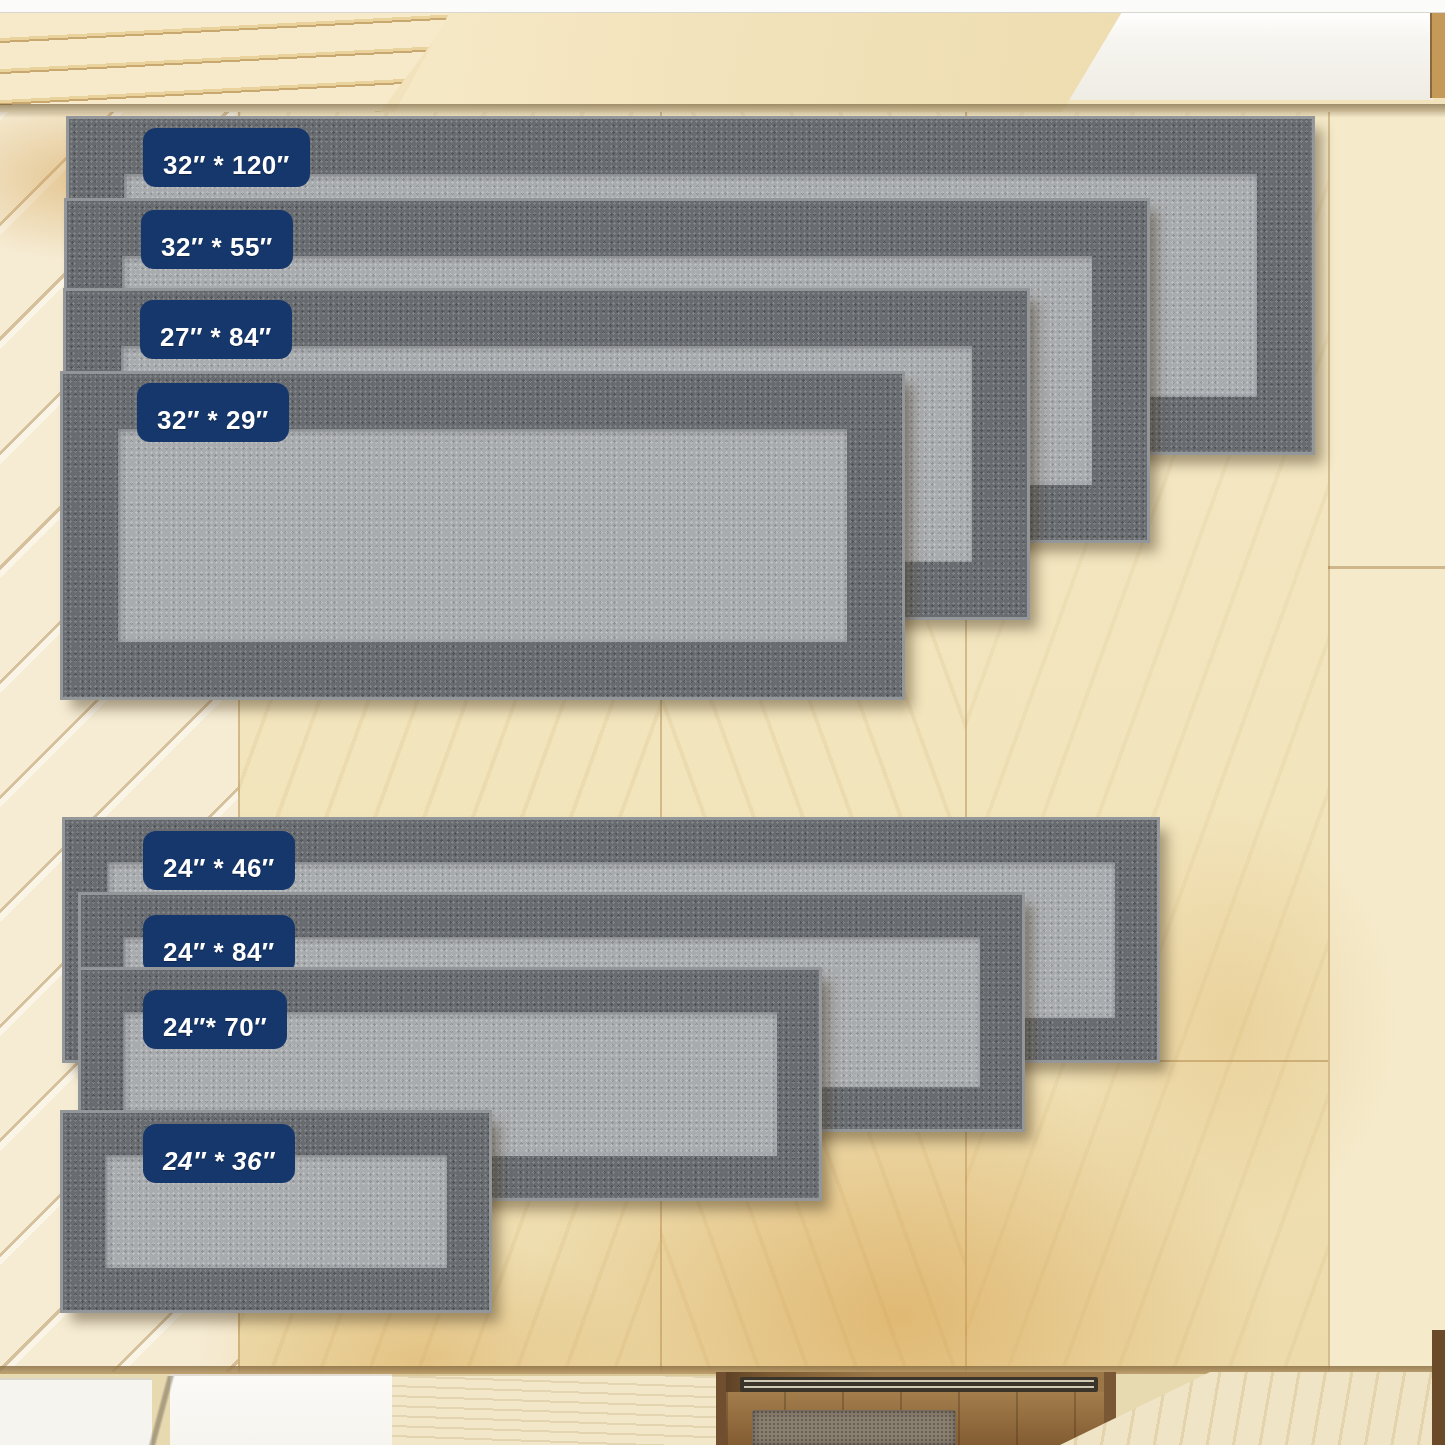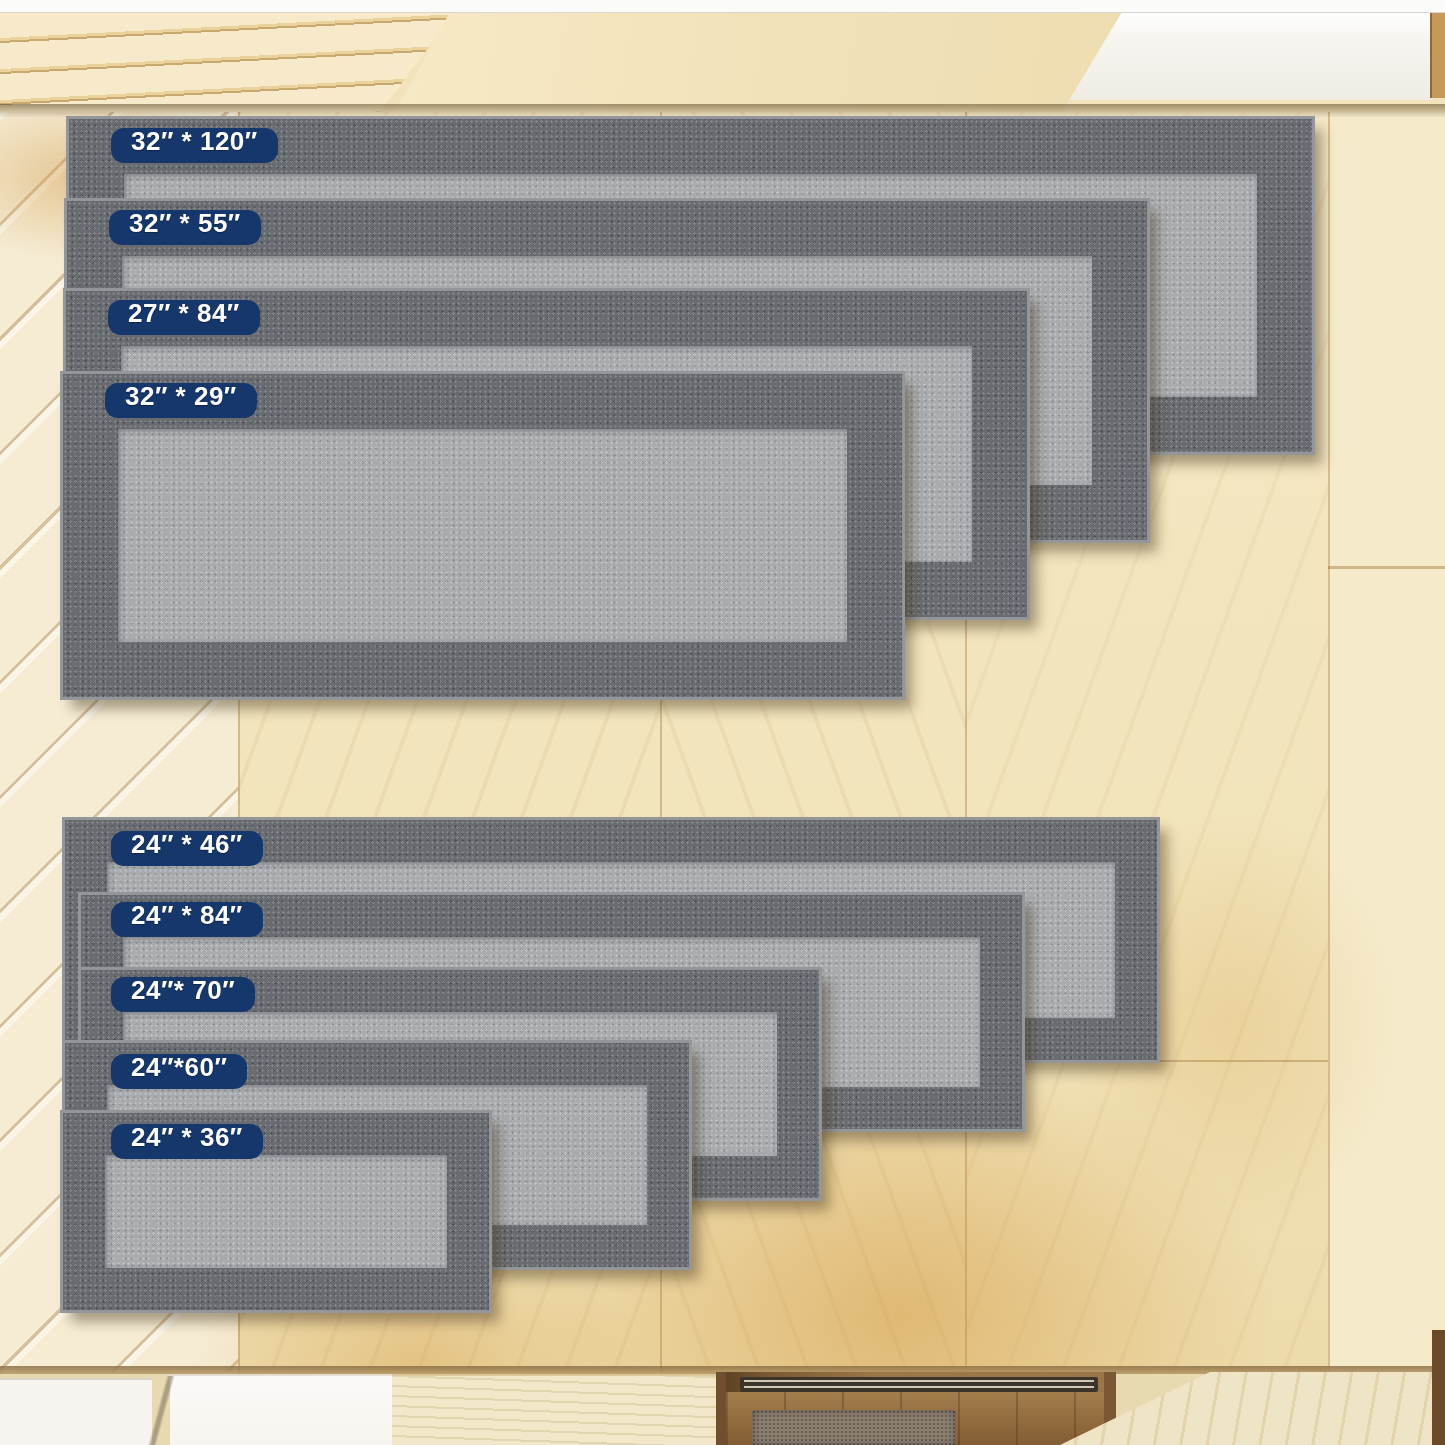--- a/index.html
+++ b/index.html
@@ -59,36 +59,36 @@
     box-shadow:9px 11px 12px -2px rgba(70,55,30,.45);}
   .rug-center{position:absolute;background-color:var(--rug-center);
     background-image:
       radial-gradient(rgba(255,255,255,.22) 1px,rgba(0,0,0,0) 1.4px),
       radial-gradient(rgba(0,0,0,.15) 1px,rgba(0,0,0,0) 1.4px);
     background-size:5px 5px,7px 7px;background-position:1px 1px,3px 2px;
     box-shadow:inset 2px 2px 6px rgba(0,0,0,.25);}
   .g32 .rug-center{top:55px;left:55px;right:55px;bottom:55px;}
   .g24 .rug-center{top:42px;left:42px;right:42px;bottom:42px;}
   .rug-label{position:absolute;background:var(--label-bg);color:var(--label-text);
-    font-weight:700;font-size:26px;line-height:1;padding:0 20px 9px;border-radius:13px;
-    letter-spacing:.5px;white-space:nowrap;text-shadow:0 1px 1px rgba(0,0,0,.35);}
+    font-weight:700;font-size:26px;line-height:1;padding:24px 20px 9px;border-radius:13px;
+    letter-spacing:.5px;white-space:nowrap;text-shadow:0 1px 1px rgba(0,0,0,.35);margin-left:32px;}
   .r-t1{left:66px;top:116px;width:1249px;height:339px;z-index:10}
   .r-t2{left:64px;top:198px;width:1086px;height:345px;z-index:11}
   .r-t3{left:63px;top:288px;width:967px;height:332px;z-index:12}
   .r-t4{left:60px;top:371px;width:845px;height:329px;z-index:13}
   .r-t5{left:58px;top:455px;width:562px;height:319px;z-index:14}
   .r-b1{left:62px;top:817px;width:1098px;height:246px;z-index:10}
   .r-b2{left:78px;top:892px;width:947px;height:240px;z-index:11}
   .r-b3{left:78px;top:967px;width:744px;height:234px;z-index:12}
   .r-b4{left:62px;top:1040px;width:630px;height:230px;z-index:13}
   .r-b5{left:60px;top:1110px;width:432px;height:203px;z-index:14}
   .r-t1 .rug-label,.r-t2 .rug-label,.r-t3 .rug-label,.r-t4 .rug-label,.r-t5 .rug-label{left:42px;top:9px;}
   .r-b1 .rug-label,.r-b4 .rug-label{left:46px;top:11px;}
-  .r-b2 .rug-label,.r-b3 .rug-label{left:30px;top:7px;}
-  .r-b5 .rug-label{left:48px;top:11px;}
+  .r-b2 .rug-label,.r-b3 .rug-label{left:30px;top:20px;}
+  .r-b5 .rug-label{left:48px;top:11px;font-style:italic;}
   
   .threshold{position:absolute;left:0;top:1366px;width:1445px;height:10px;
     background:linear-gradient(#8a6f45,#c2a26c);opacity:.85;z-index:20;}
   .fg-base{position:absolute;left:0;top:1374px;width:1445px;height:71px;background:#e8dab0;z-index:20;}
   .slab-white-1{position:absolute;left:0;top:1378px;width:152px;height:67px;
     background:var(--white-slab);border-top:2px solid #dcd6ca;z-index:22;}
   .slab-gap{position:absolute;left:146px;top:1376px;width:30px;height:69px;z-index:23;
     background:linear-gradient(105deg,rgba(0,0,0,0) 42%,rgba(120,110,90,.55) 48%,rgba(120,110,90,.55) 54%,rgba(0,0,0,0) 60%);}
   .slab-white-2{position:absolute;left:170px;top:1374px;width:222px;height:71px;
     background:linear-gradient(180deg,#fbfaf7,var(--white-slab));border-top:2px solid #e3ddd2;z-index:22;}
@@ -171,24 +171,20 @@
     <div class="rug-label">24″ * 46″</div>
   </div>
   <div class="rug g24 r-b2">
     <div class="rug-center"></div>
     <div class="rug-label">24″ * 84″</div>
   </div>
   <div class="rug g24 r-b3">
     <div class="rug-center"></div>
     <div class="rug-label">24″* 70″</div>
   </div>
-  <div class="rug g24 r-b4">
-    <div class="rug-center"></div>
-    <div class="rug-label">24″*60″</div>
-  </div>
   <div class="rug g24 r-b5">
     <div class="rug-center"></div>
     <div class="rug-label">24″ * 36″</div>
   </div>
 
   <div class="threshold"></div>
   <div class="fg-base"></div>
   <div class="slab-white-1"></div>
   <div class="slab-gap"></div>
   <div class="slab-white-2"></div>

